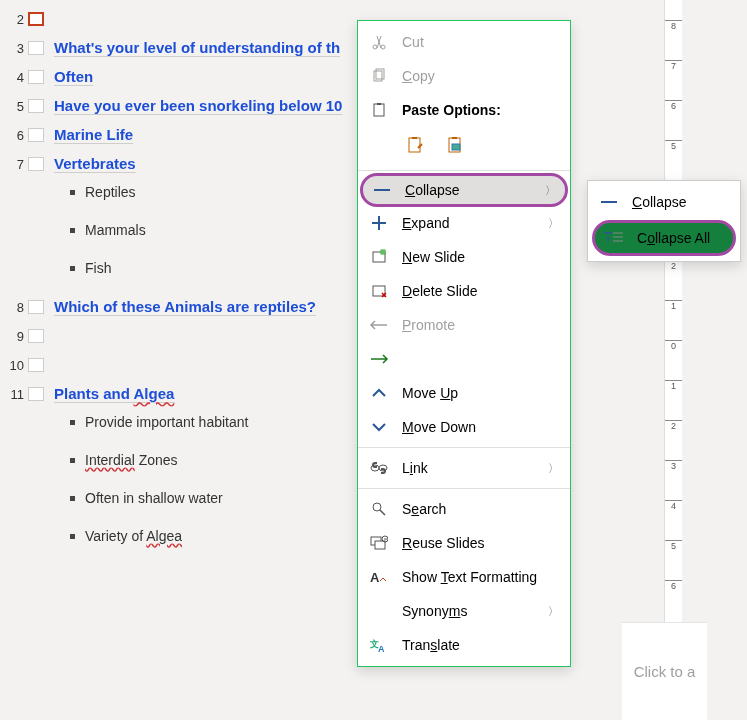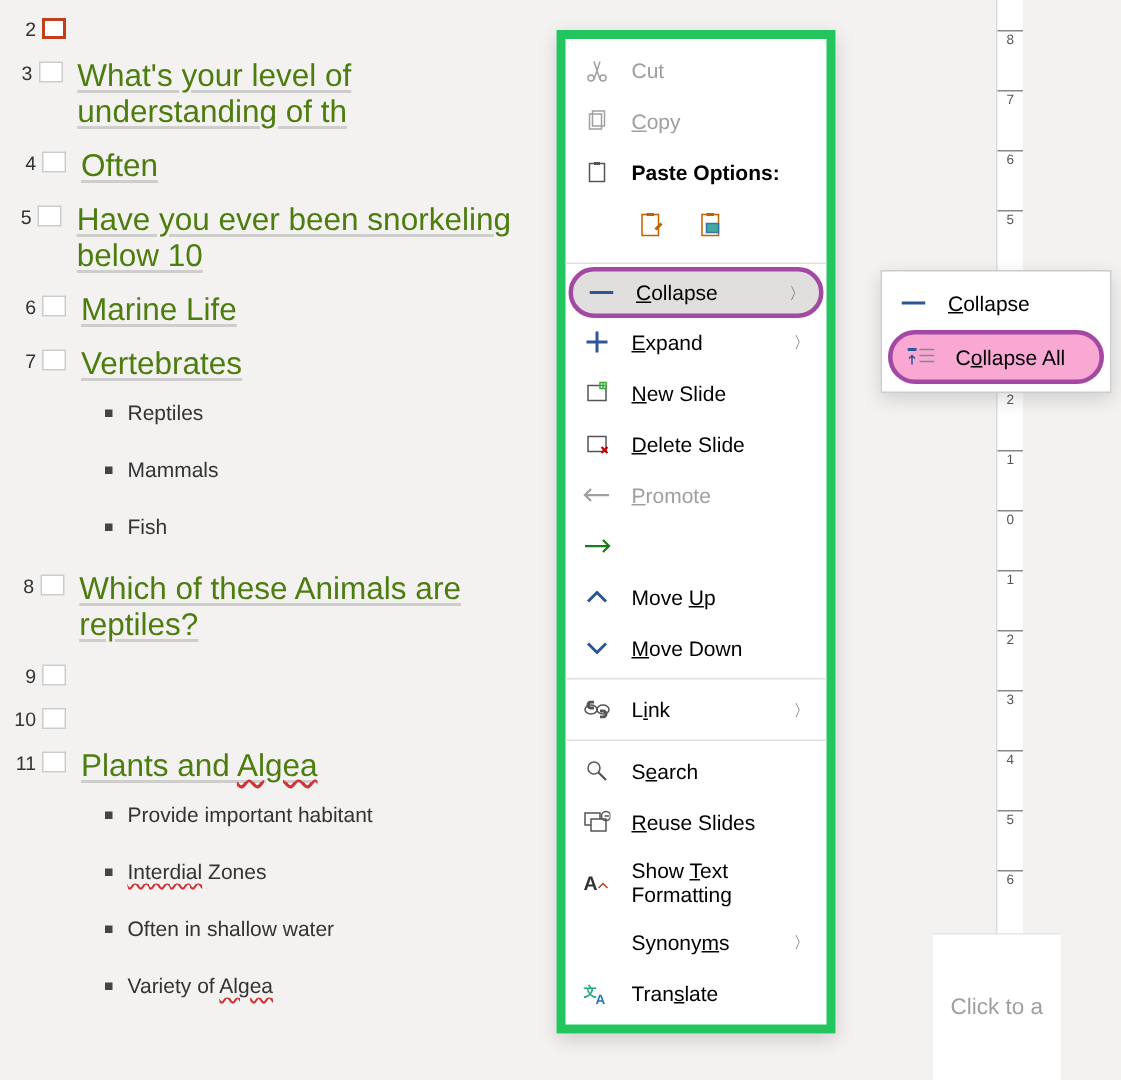--- a/index.html
+++ b/index.html
@@ -3,41 +3,41 @@
   <meta charset="utf-8">
   <style>
     * { box-sizing: border-box; margin: 0; padding: 0; }
     body { font-family: "Segoe UI", sans-serif; background: #f3f2f1; width: 747px; height: 720px; overflow: hidden; position: relative; }
     
     .outline-pane { position: absolute; left: 0; top: 0; width: 370px; height: 720px; padding: 10px 0; background: #f3f2f1; }
     .outline-row { display: flex; align-items: flex-start; margin-bottom: 12px; padding-left: 6px; }
     .slide-num { width: 18px; text-align: right; font-size: 13px; color: #333; padding-top: 2px; }
     .slide-thumb { width: 16px; height: 14px; background: #fff; border: 1px solid #ccc; margin: 2px 10px 0 4px; flex-shrink: 0; }
     .slide-thumb.selected { border: 2px solid #c43e1c; background: #fff; }
-    .slide-title { font-weight: 400; font-size: 21px; color: #4d7c0f; text-decoration: underline; text-decoration-color: rgba(0,0,0,0.15); text-underline-offset: 3px; }
+    .slide-title { font-weight: 700; font-size: 15px; color: #1d4ed8; text-decoration: underline; text-decoration-color: rgba(0,0,0,0.15); text-underline-offset: 3px; }
     .spelly { text-decoration: underline wavy #d13438; text-underline-offset: 2px; }
     .bullet-list { margin-left: 70px; }
     .bullet-item { display: flex; align-items: center; margin: 10px 0 22px 0; font-size: 14px; color: #333; }
     .bullet-sq { width: 5px; height: 5px; background: #444; margin-right: 10px; flex-shrink: 0; }
     
-    .context-menu { position: absolute; left: 371px; top: 20px; width: 186px; background: #fff; border: 6px solid #22c55e; box-shadow: 0 4px 12px rgba(0,0,0,0.15); padding: 4px 0; font-size: 14px; z-index: 10; }
+    .context-menu { position: absolute; left: 357px; top: 20px; width: 214px; background: #fff; border: 1px solid #22c55e; box-shadow: 0 4px 12px rgba(0,0,0,0.15); padding: 4px 0; font-size: 14px; z-index: 10; }
     .menu-item { display: flex; align-items: center; padding: 7px 10px; cursor: pointer; position: relative; }
     .menu-item.disabled { color: #a19f9d; }
     .menu-item.highlighted { background: #e1dfdd; border: 3px solid #a349a4; border-radius: 20px; margin: -1px 2px; padding: 4px 8px; }
     .menu-icon { width: 22px; height: 20px; margin-right: 12px; display: flex; align-items: center; justify-content: center; flex-shrink: 0; }
     .menu-label { flex: 1; }
     .menu-caret { width: 12px; font-size: 11px; color: #666; }
     .menu-sep { height: 1px; background: #e1dfdd; margin: 3px 0; }
     .paste-row { padding: 6px 10px 8px 45px; display: flex; gap: 14px; }
     .paste-opt { width: 26px; height: 26px; border: 1px solid transparent; display: flex; align-items: center; justify-content: center; cursor: pointer; }
     .mnemonic { text-decoration: underline; }
     
     .submenu { position: absolute; left: 587px; top: 180px; width: 154px; background: #fff; border: 1px solid #ccc; box-shadow: 0 4px 12px rgba(0,0,0,0.15); padding: 4px 0; font-size: 14px; z-index: 11; }
     .submenu-item { display: flex; align-items: center; padding: 7px 10px; cursor: pointer; }
-    .submenu-item.highlighted { background: #f9a8d4; border: 3px solid #a349a4; border-radius: 20px; margin: 1px 4px; padding: 5px 8px; }
+    .submenu-item.highlighted { background: #15803d; border: 3px solid #a349a4; border-radius: 20px; margin: 1px 4px; padding: 5px 8px; }
     
     .ruler { position: absolute; left: 664px; top: 0; width: 18px; height: 622px; background: #fff; border-left: 1px solid #ddd; }
     .ruler-mark { position: absolute; width: 100%; font-size: 9px; color: #555; text-align: center; border-top: 1px solid #888; }
     
     .canvas-area { position: absolute; left: 622px; top: 622px; width: 85px; height: 98px; background: #fff; display: flex; align-items: center; justify-content: center; font-size: 15px; color: #a19f9d; border-top: 1px solid #e5e5e5; }
   </style>
 </head>
 <body>
 
 <div class="outline-pane">

